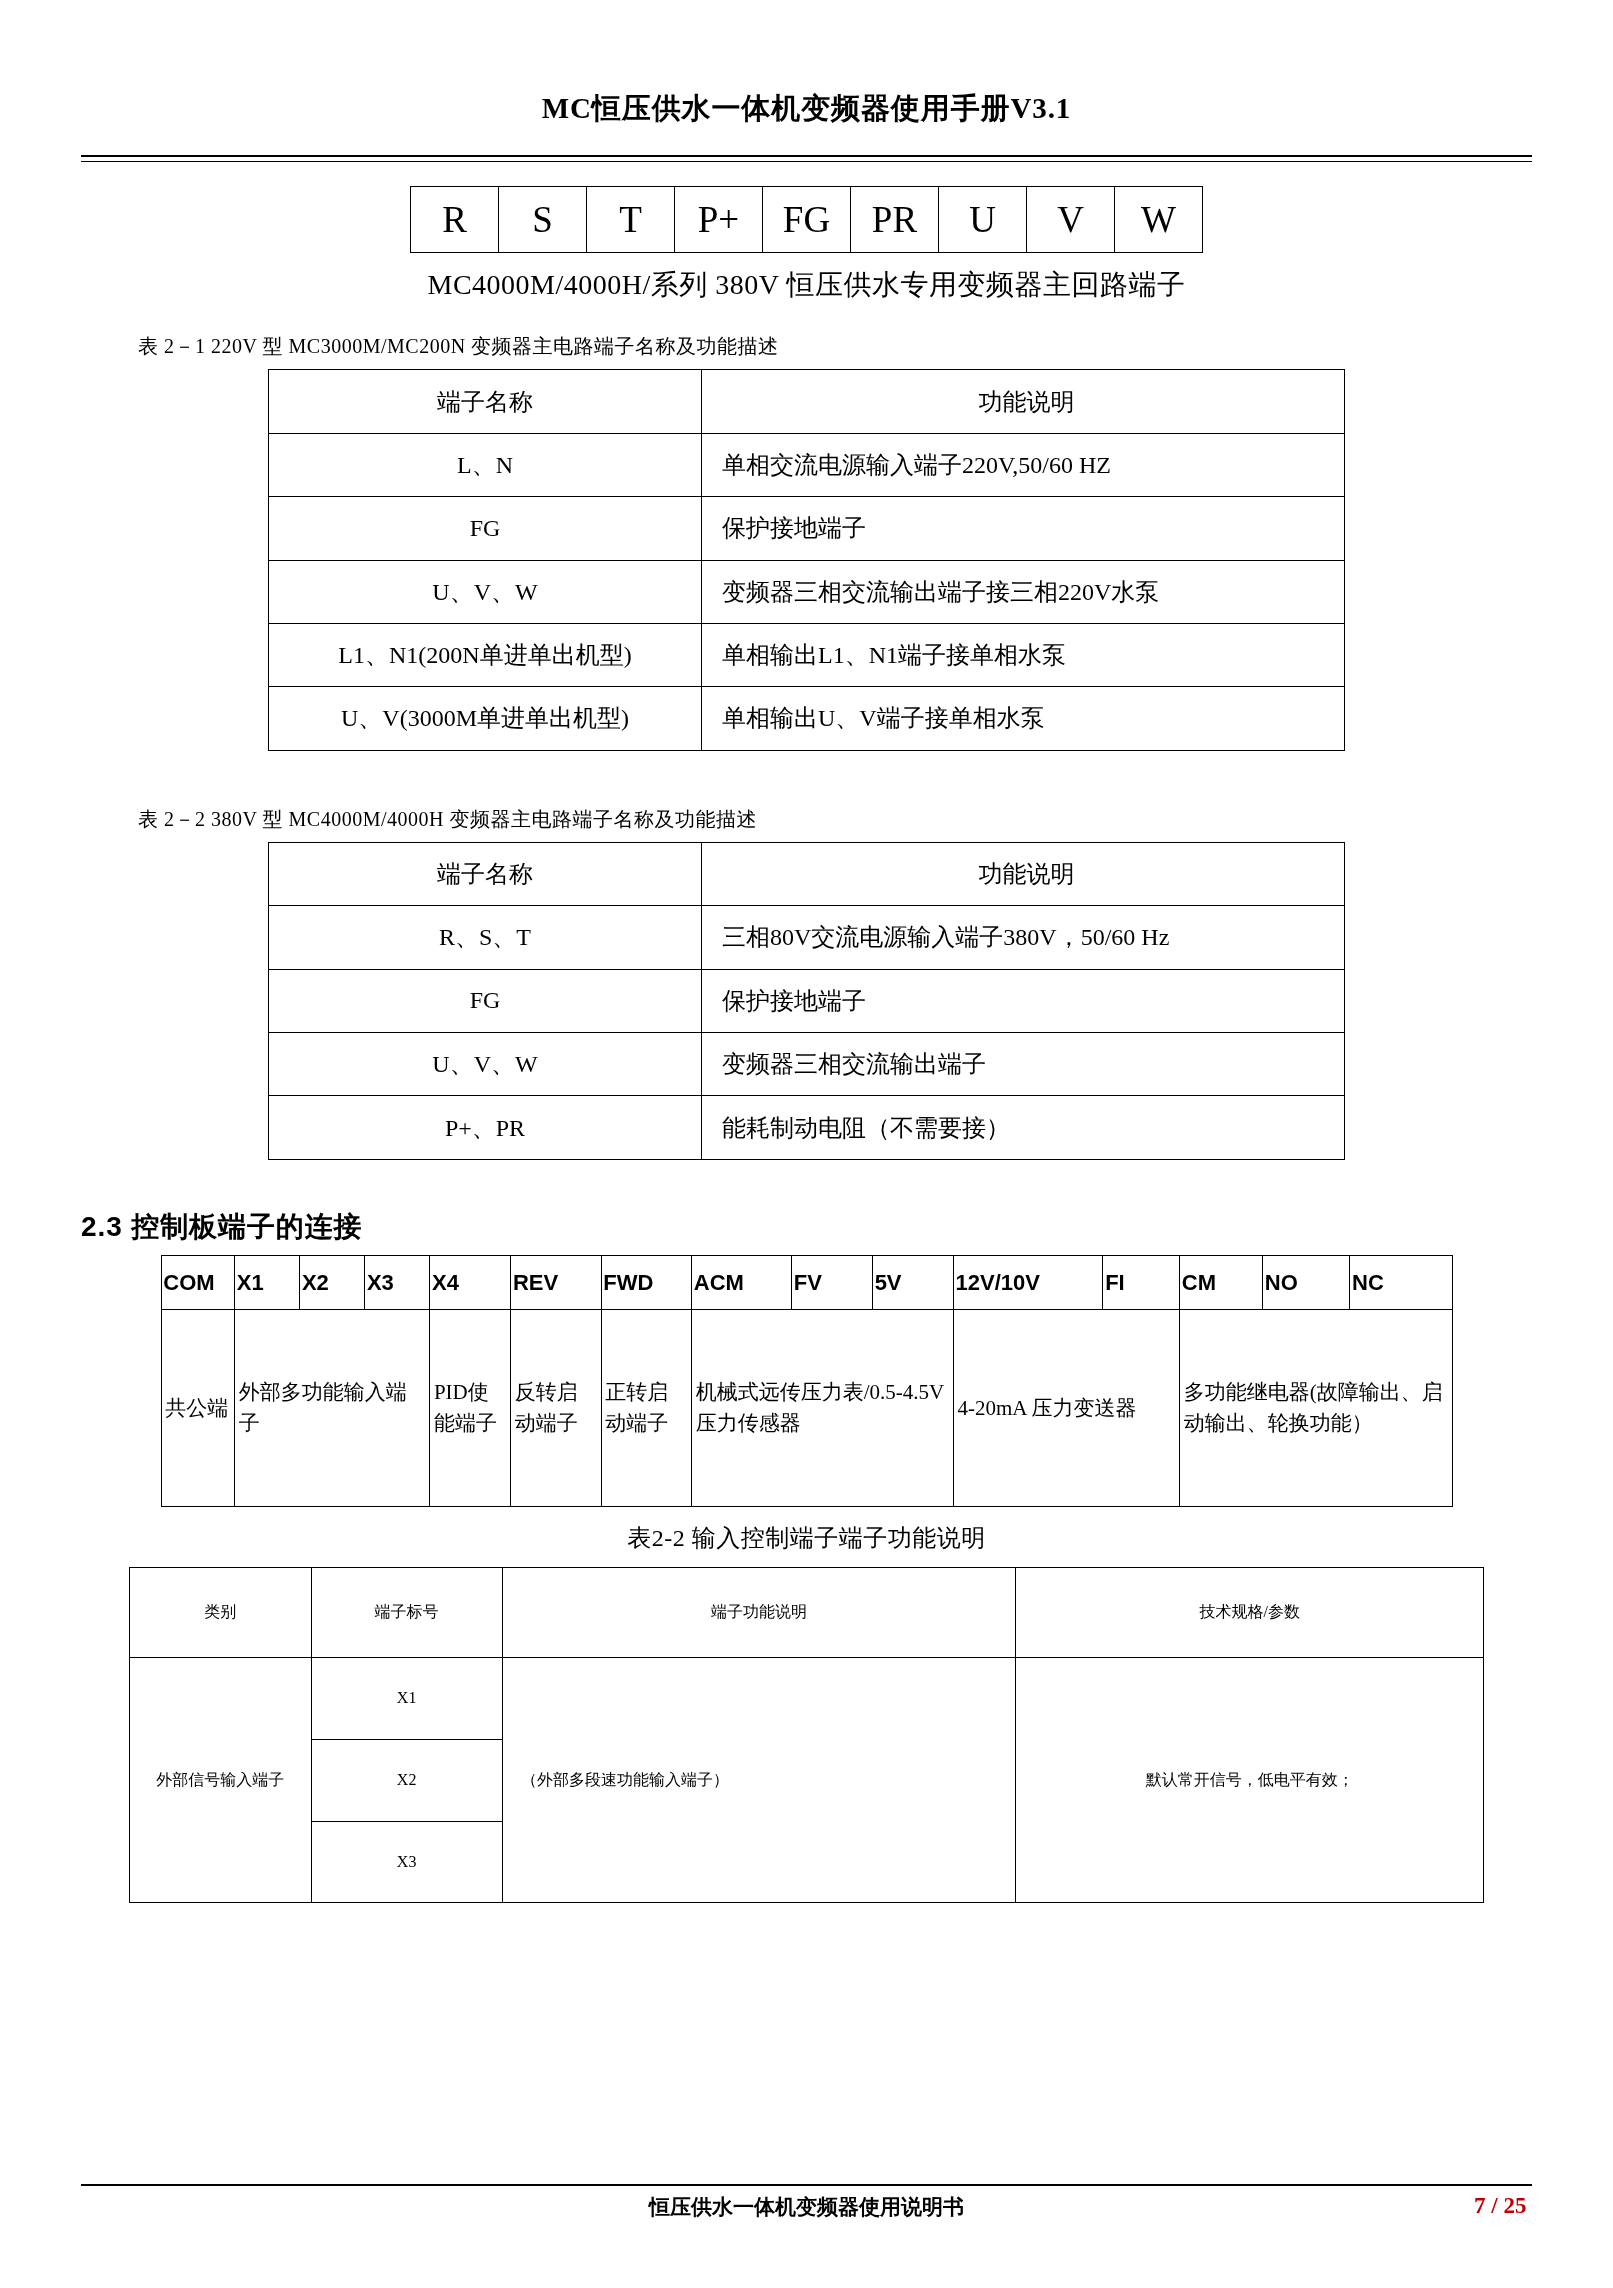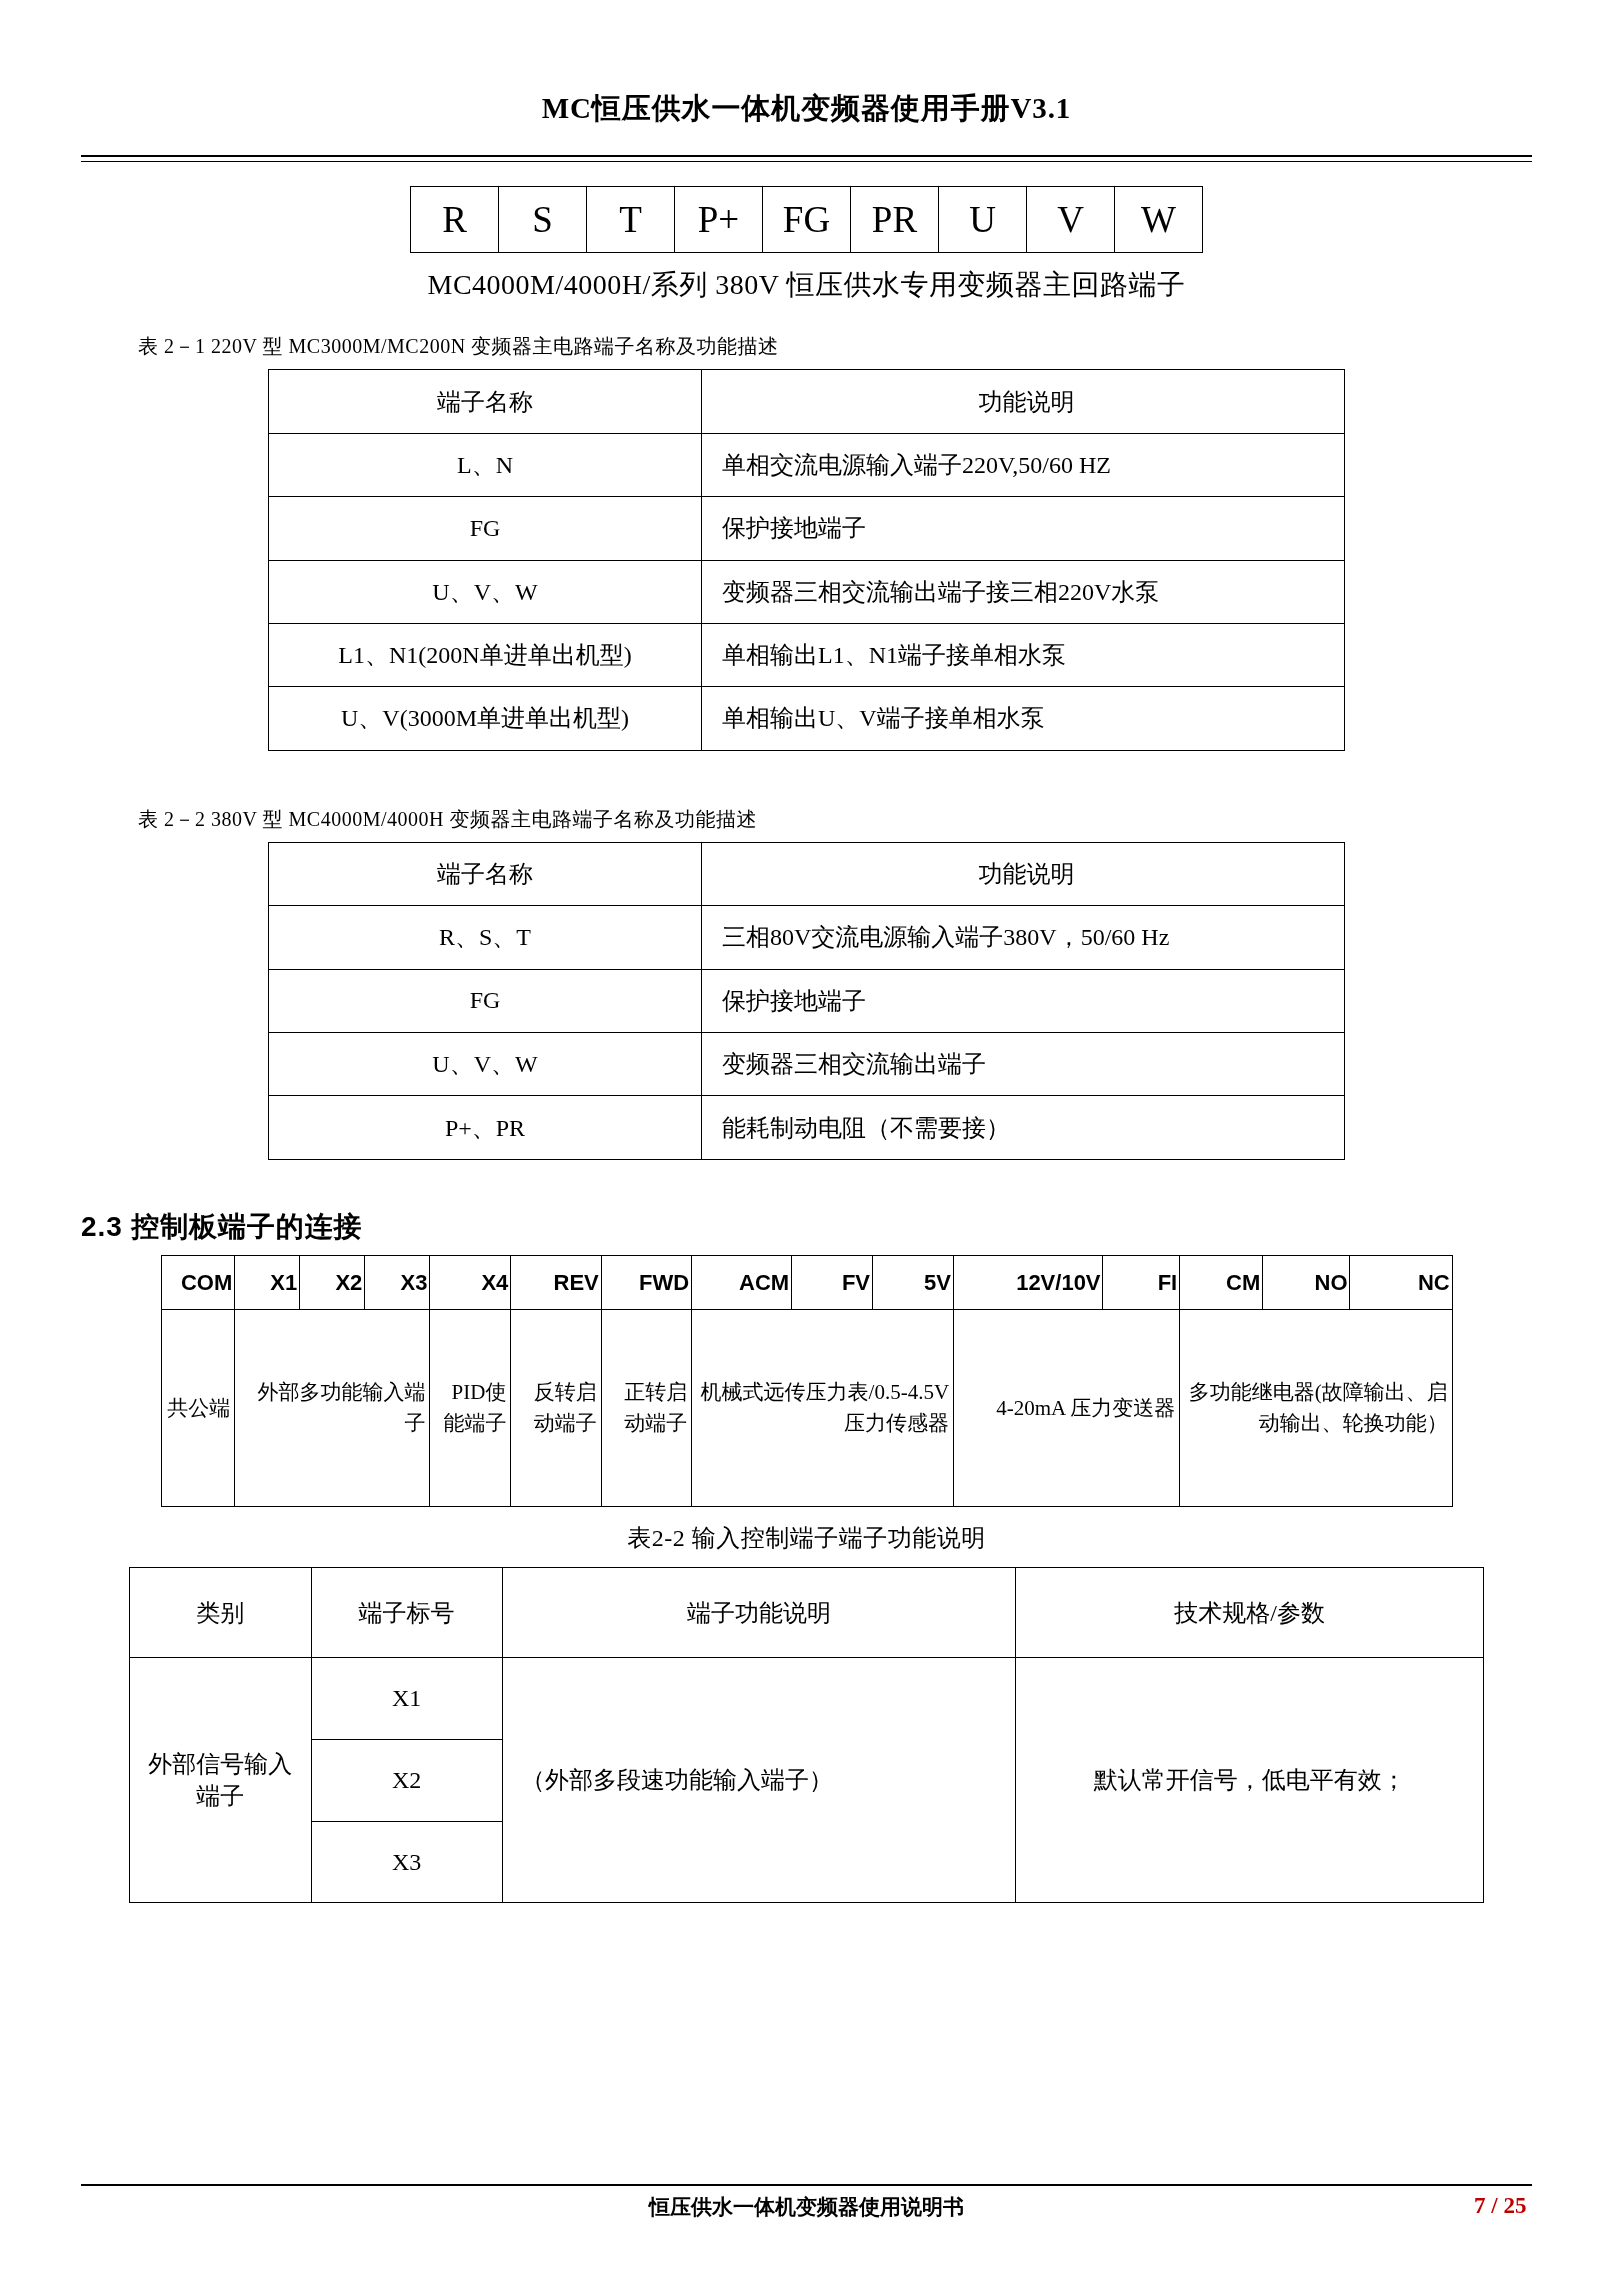--- a/index.html
+++ b/index.html
@@ -118,21 +118,21 @@
   
   table.io {
     border-collapse: collapse;
     width: 1292px;
     margin: 0 auto;
     font-size: 21px;
     table-layout: fixed;
   }
   table.io th, table.io td {
     border: 1.8px solid #000;
-    text-align: right;
+    text-align: left;
     vertical-align: middle;
   }
   table.io th {
     font-family: "Liberation Sans", sans-serif;
     font-weight: bold;
     font-size: 22px;
     height: 50px;
     padding: 1.8px;
   }
   table.io td {
@@ -150,21 +150,21 @@
     font-size: 24px;
     margin-top: 14.8px;
     letter-spacing: 0.5px;
   }
 
   
   table.t3 {
     border-collapse: collapse;
     width: 1292px;
     margin: 13px auto 0 auto;
-    font-size: 24px;
+    font-size: 16px;
     table-layout: fixed;
   }
   table.t3 td {
     border: 1.8px solid #000;
     text-align: center;
     vertical-align: middle;
     padding: 7.4px;
   }
   table.t3 td.hdr { height: 74px; }
   table.t3 td.body { height: 66px; }

